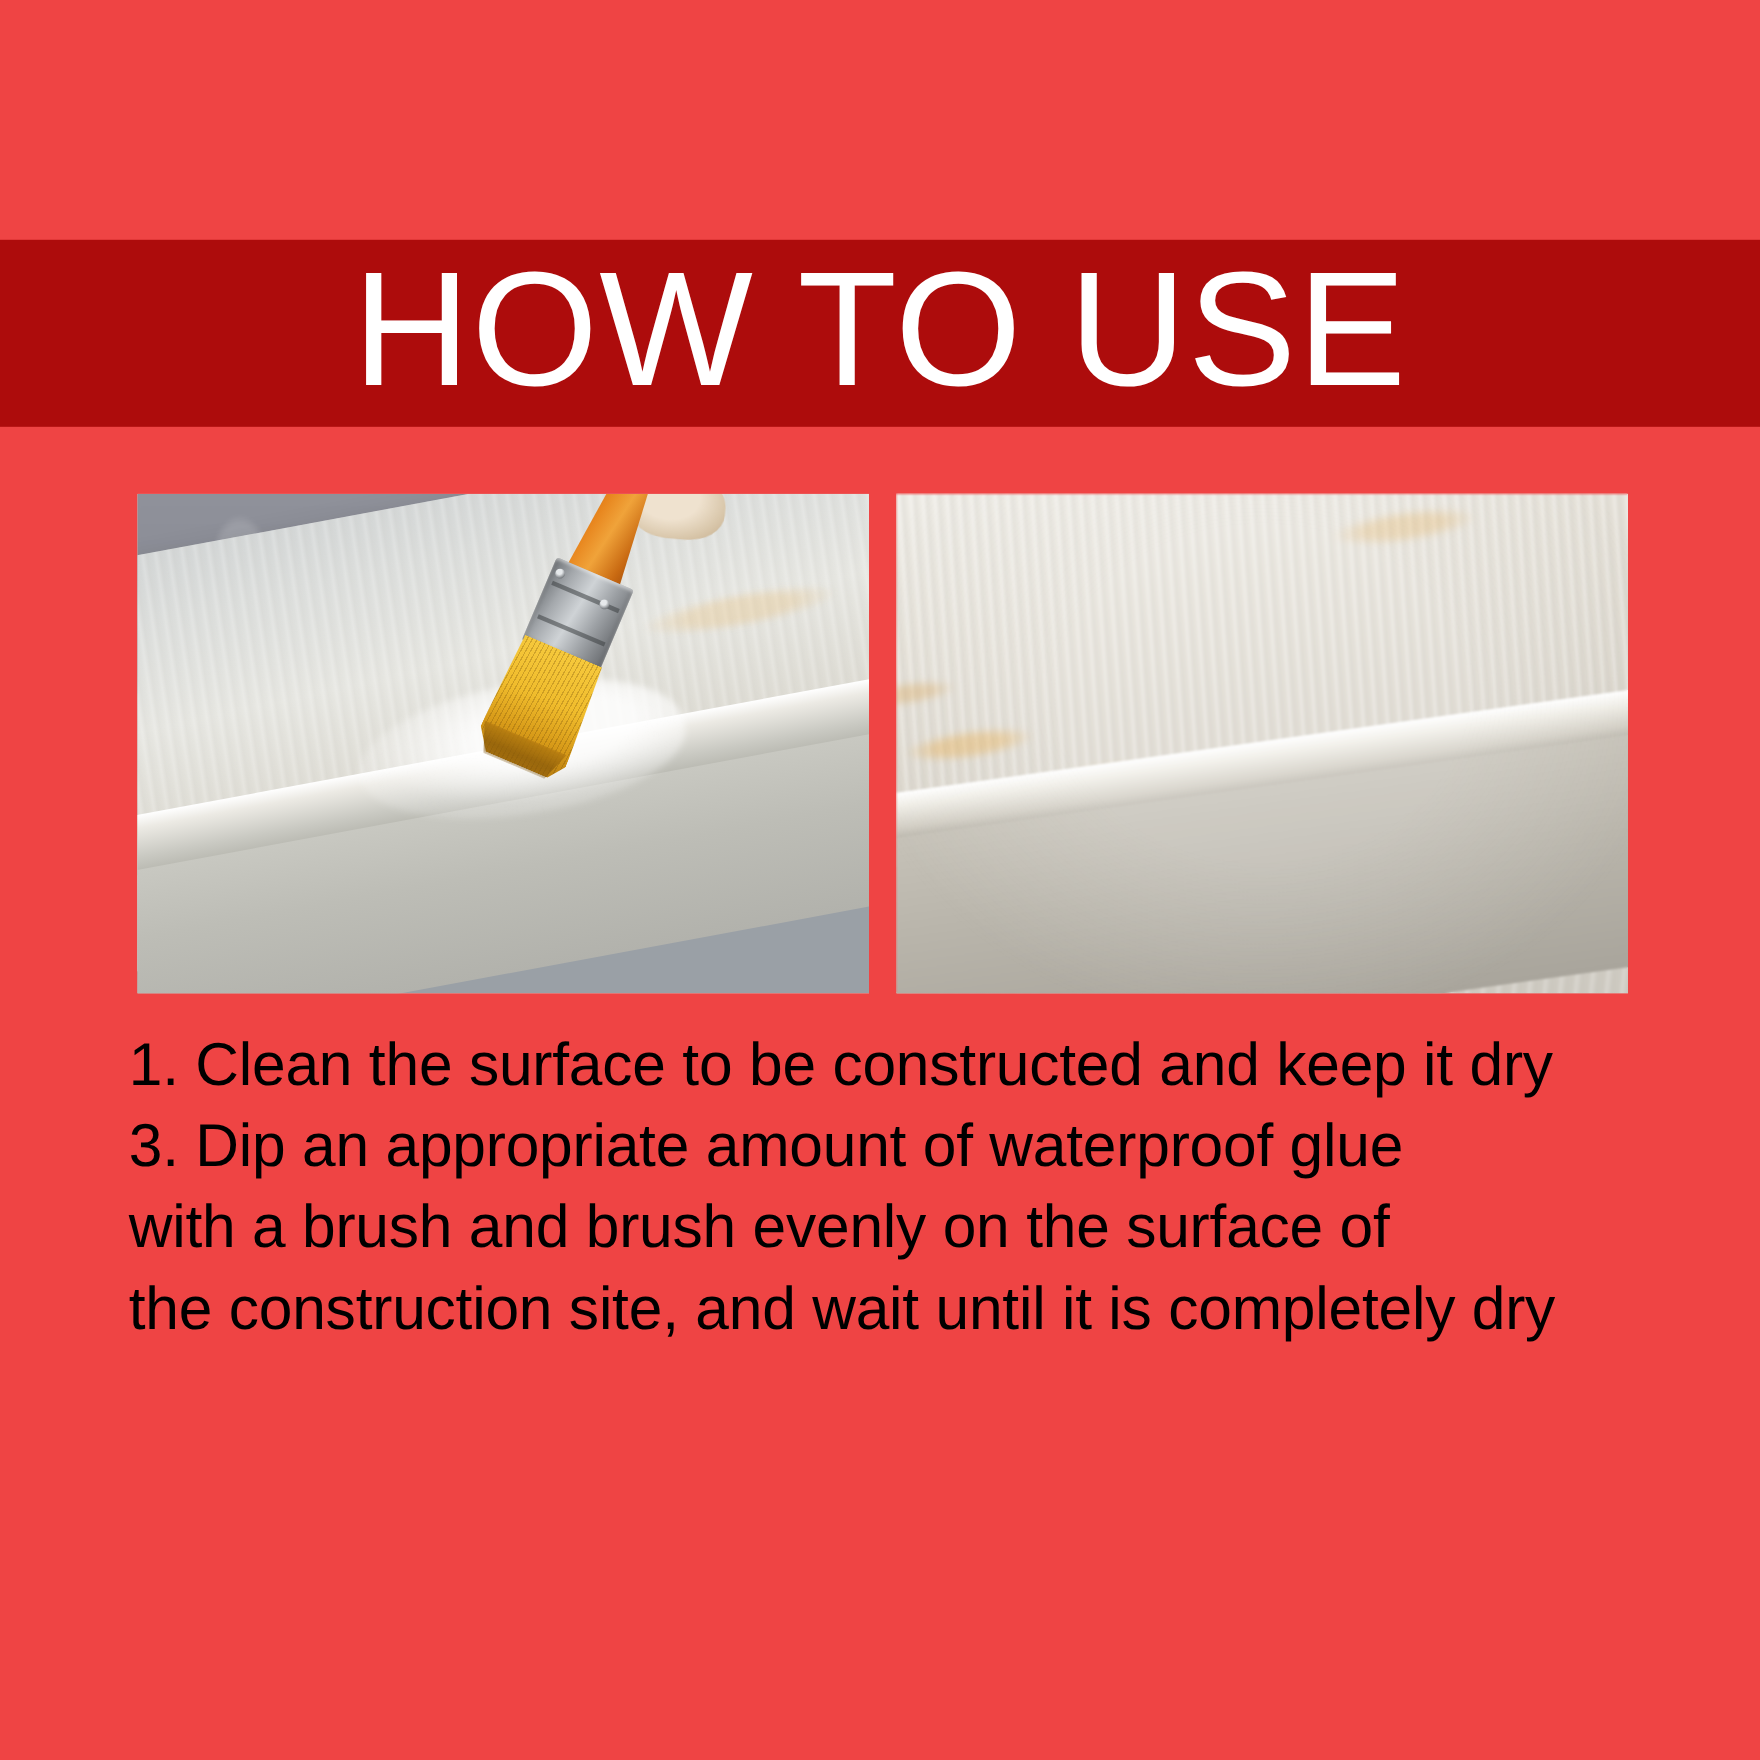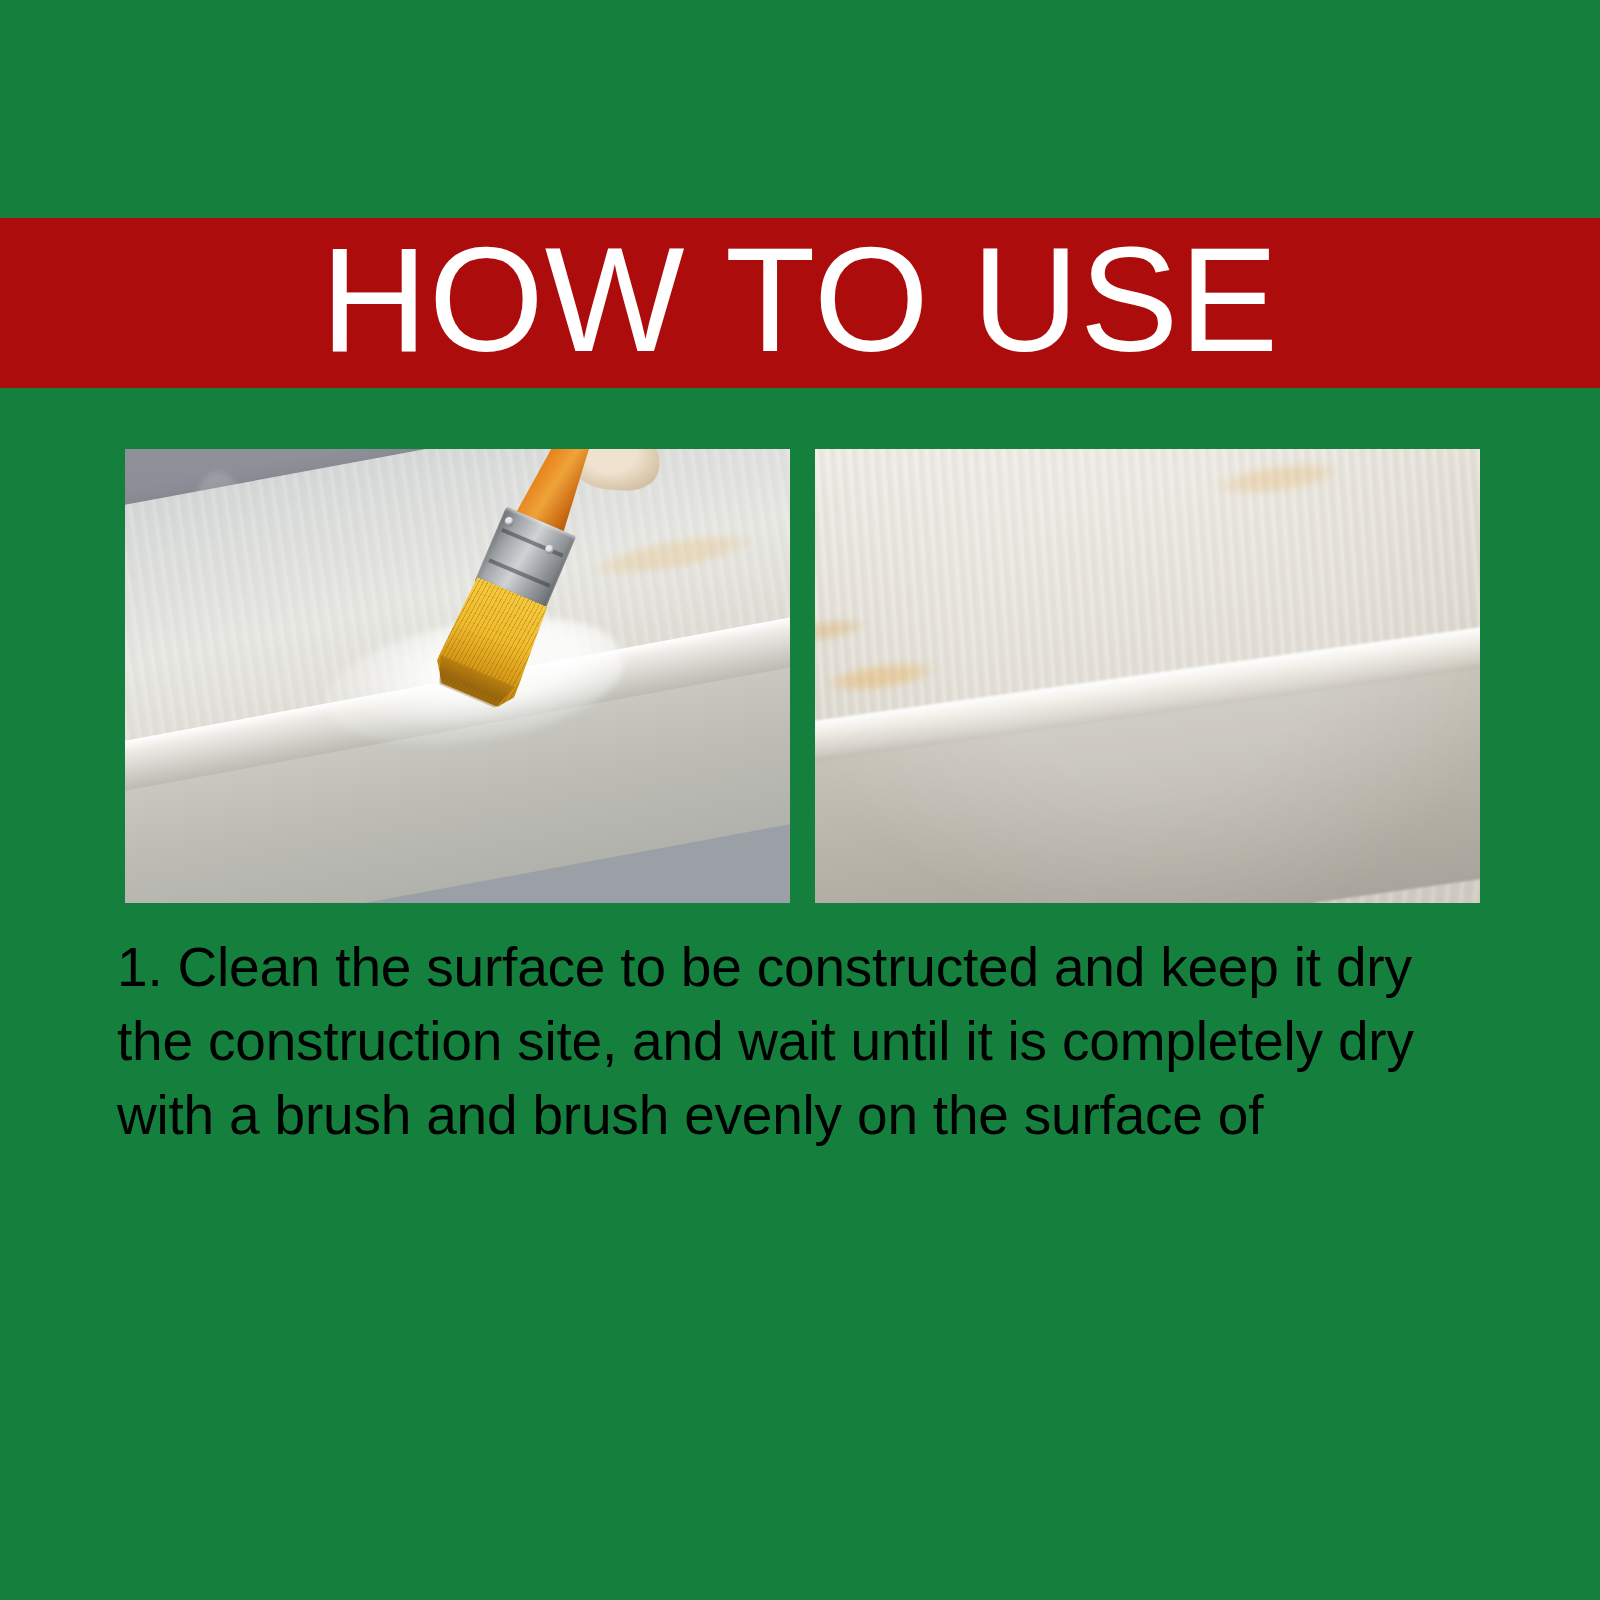--- a/index.html
+++ b/index.html
@@ -13,21 +13,21 @@
     height: 1600px;
     overflow: hidden;
     font-family: "Liberation Sans", sans-serif;
     -webkit-font-smoothing: antialiased;
   }
 
   .page {
     position: relative;
     width: 1600px;
     height: 1600px;
-    background: #15803d;
+    background: #ef4444;
   }
 
   
   .banner {
     position: absolute;
     left: 0;
     top: 218px;
     width: 1600px;
     height: 170px;
     background: #ad0c0c;
@@ -356,17 +356,18 @@
       <div class="pr-stain"></div>
       <div class="pr-edge"></div>
       <div class="pr-side"></div>
       <div class="pr-blur"></div>
     </div>
 
   </div>
 
   <div class="steps">
     <span class="step-line">1. Clean the surface to be constructed and keep it dry</span>
+    <span class="step-line">3. Dip an appropriate amount of waterproof glue</span>
+    <span class="step-line">with a brush and brush evenly on the surface of</span>
     <span class="step-line">the construction site, and wait until it is completely dry</span>
-    <span class="step-line">with a brush and brush evenly on the surface of</span>
   </div>
 
 </div>
 
 </body></html>

